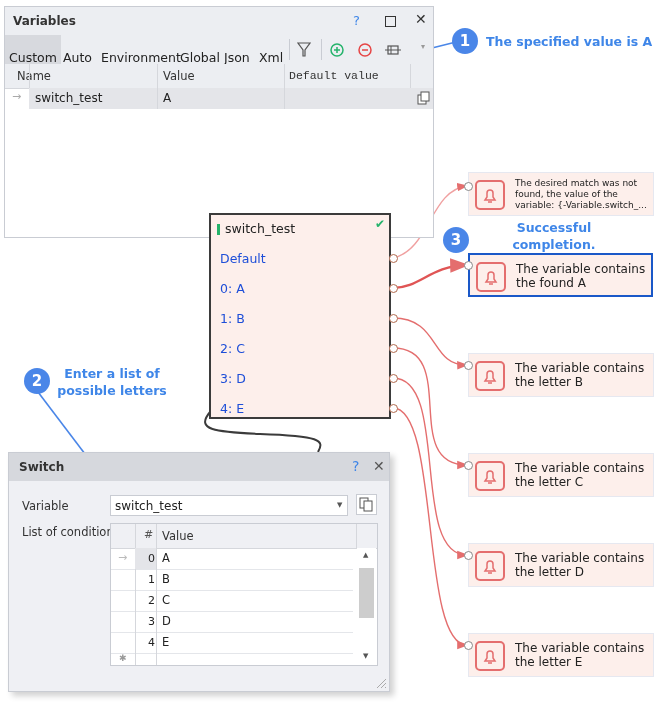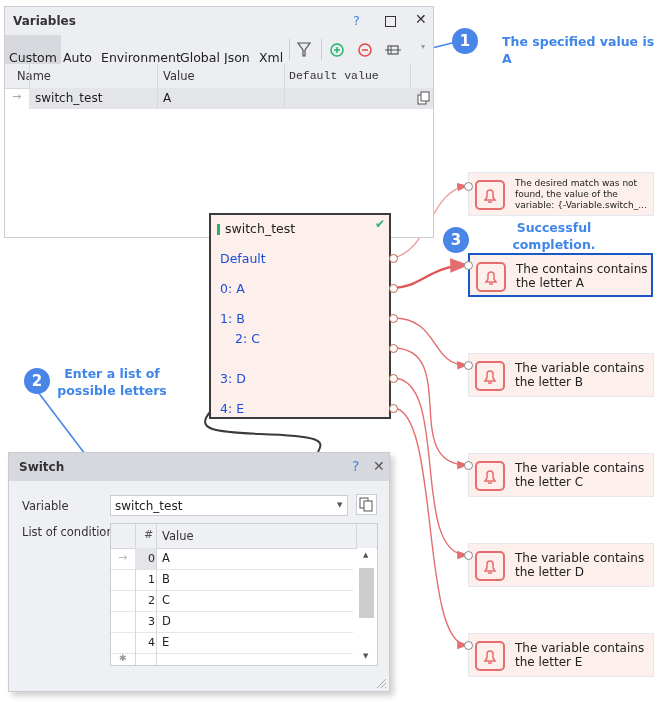--- a/index.html
+++ b/index.html
@@ -133,63 +133,63 @@
     <span class="abs vline" style="left:128px;top:0;height:21px;"></span>
     <span class="abs vline" style="left:255px;top:0;height:21px;"></span>
     <svg class="abs" style="left:388px;top:3px;" width="14" height="14">
         <rect x="1" y="4" width="8" height="9" fill="#fff" stroke="#555"></rect>
         <rect x="4" y="1" width="8" height="9" fill="#fff" stroke="#555"></rect>
       </svg>
   </div>
 </div>
 
 <div class="abs badge" style="left:452px;top:28px;">1</div>
-<div class="abs ctext" style="left:502px;top:33px;text-align:left;">The specified value is A</div>
+<div class="abs ctext" style="left:486px;top:33px;text-align:left;">The specified value is A</div>
 
 <div class="abs badge" style="left:24px;top:368px;">2</div>
 <div class="abs ctext" style="left:56px;top:365px;width:112px;">
   <div>Enter a list of</div>
   <div>possible letters</div>
 </div>
 
 <div class="abs badge" style="left:443px;top:227px;">3</div>
 <div class="abs ctext" style="left:474px;top:219px;width:160px;">
   <div>Successful completion.</div>
   <div>Exit on branch A</div>
 </div>
 
 <div class="abs node">
   <span class="abs bar"></span>
   <span class="abs title">switch_test</span>
   <span class="abs check">✔</span>
   <span class="abs br" style="top:36px;">Default</span>
   <span class="abs br" style="top:66px;">0: A</span>
   <span class="abs br" style="top:96px;">1: B</span>
-  <span class="abs br" style="top:116px;margin-left:15px;">2: C</span>
+  <span class="abs br" style="top:126px;">2: C</span>
   <span class="abs br" style="top:156px;">3: D</span>
   <span class="abs br" style="top:186px;">4: E</span>
 </div>
 <div class="abs port" style="left:389px;top:254px;"></div>
 <div class="abs port" style="left:389px;top:284px;"></div>
 <div class="abs port" style="left:389px;top:314px;"></div>
 <div class="abs port" style="left:389px;top:344px;"></div>
 <div class="abs port" style="left:389px;top:374px;"></div>
 <div class="abs port" style="left:389px;top:404px;"></div>
 
 <div class="abs act" style="left:468px;top:172px;">
   <div class="abs ic"><svg width="26" height="26">
         <path d="M8,18 L18,18 L16,15 L16,11 A3,3 0 0 0 10,11 L10,15 Z M11,20 H15" fill="none" stroke="#e46e6e" stroke-width="1.5"></path>
       </svg></div>
   <div class="abs tx small">The desired match was not found, the value of the variable: {-Variable.switch_...</div>
 </div>
 <div class="abs act sel" style="left:468px;top:253px;width:185px;">
   <div class="abs ic"><svg width="26" height="26">
         <path d="M8,18 L18,18 L16,15 L16,11 A3,3 0 0 0 10,11 L10,15 Z M11,20 H15" fill="none" stroke="#e46e6e" stroke-width="1.5"></path>
       </svg></div>
-  <div class="abs tx">The contains contains the letter A</div>
+  <div class="abs tx">The variable contains the found A</div>
 </div>
 <div class="abs act" style="left:468px;top:353px;">
   <div class="abs ic"><svg width="26" height="26">
         <path d="M8,18 L18,18 L16,15 L16,11 A3,3 0 0 0 10,11 L10,15 Z M11,20 H15" fill="none" stroke="#e46e6e" stroke-width="1.5"></path>
       </svg></div>
   <div class="abs tx">The variable contains the letter B</div>
 </div>
 <div class="abs act" style="left:468px;top:453px;">
   <div class="abs ic"><svg width="26" height="26">
         <path d="M8,18 L18,18 L16,15 L16,11 A3,3 0 0 0 10,11 L10,15 Z M11,20 H15" fill="none" stroke="#e46e6e" stroke-width="1.5"></path>

